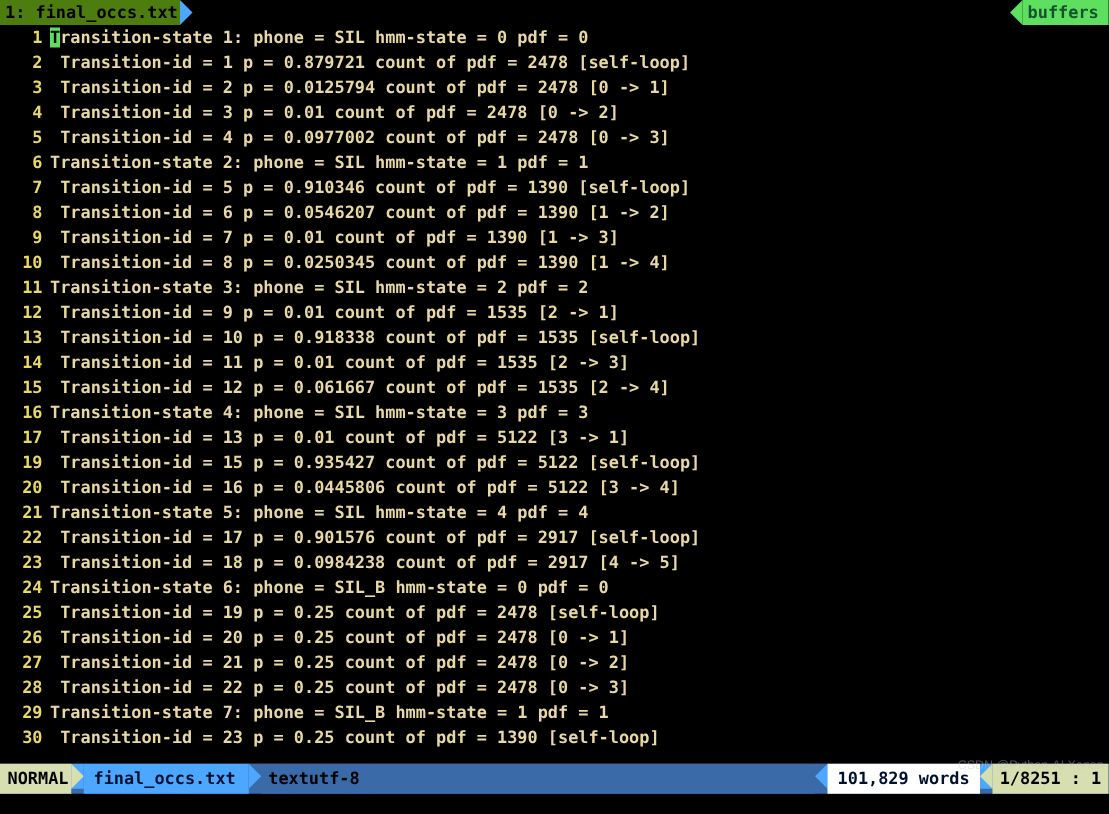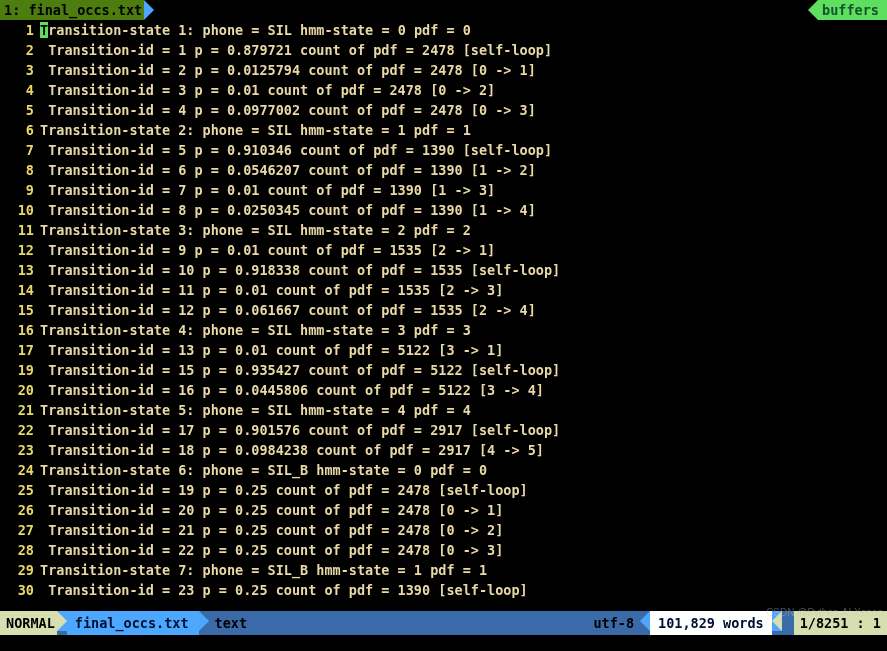--- a/index.html
+++ b/index.html
@@ -78,25 +78,25 @@
     height: 24px;
     align-items: stretch;
     background: #3a6aa8;
     font-weight: bold;
   }
   .seg { display: flex; align-items: center; padding: 0 6px; }
   .seg-mode { background: #d7dfb0; color: #000; padding: 0 2px 0 6px; }
   .arr-mode { width:0;height:0;border-top:10px solid transparent;border-bottom:10px solid transparent;border-left:10px solid #d7dfb0; background:#4da7ff; }
   .seg-file { background: #4da7ff; color: #001030; padding: 0 10px 0 8px; }
   .arr-file { width:0;height:0;border-top:10px solid transparent;border-bottom:10px solid transparent;border-left:10px solid #4da7ff; background:#3a6aa8; }
-  .seg-mid  { background:#3a6aa8; color:#000; flex:1; justify-content:space-between; display:flex; }
+  .seg-mid  { background:#3a6aa8; color:#000; flex:1; justify-content:flex-start; display:flex; }
   .arr-in-r { width:0;height:0;border-top:10px solid transparent;border-bottom:10px solid transparent;border-right:10px solid #4da7ff; background:#3a6aa8;}
   .seg-words{ background:#ffffff; color:#001030; padding:0 8px; }
   .arr-in-r2{ width:0;height:0;border-top:10px solid transparent;border-bottom:10px solid transparent;border-right:10px solid #d7dfb0; background:#4da7ff;}
-  .seg-pos  { background:#d7dfb0; color:#000; padding:0 6px;margin-left:12px; }
+  .seg-pos  { background:#d7dfb0; color:#000; padding:0 6px; }
   .watermark {
     position: absolute;
     right: 4px;
     bottom: 28px;
     color: rgba(200,200,200,0.4);
     font-family: sans-serif;
     font-size: 10px;
     font-weight: normal;
     pointer-events: none;
   }

